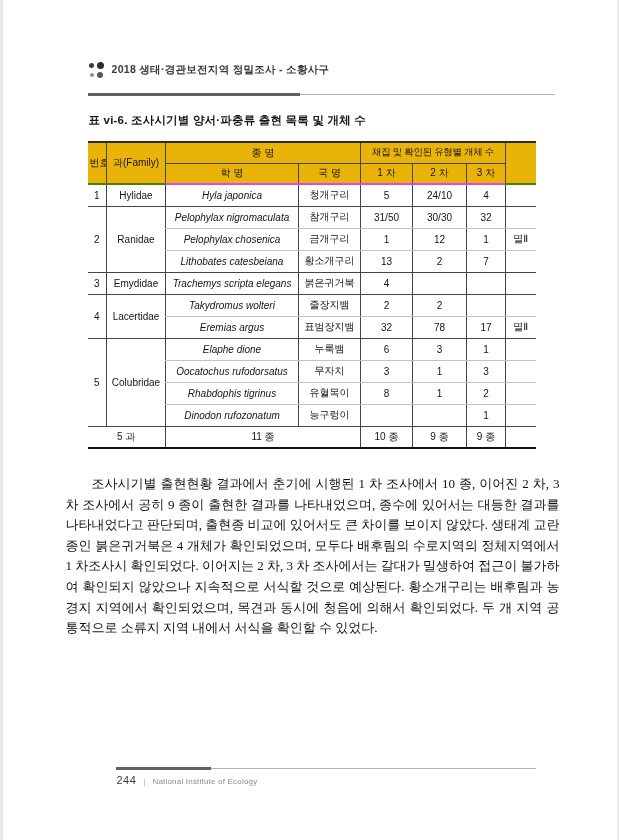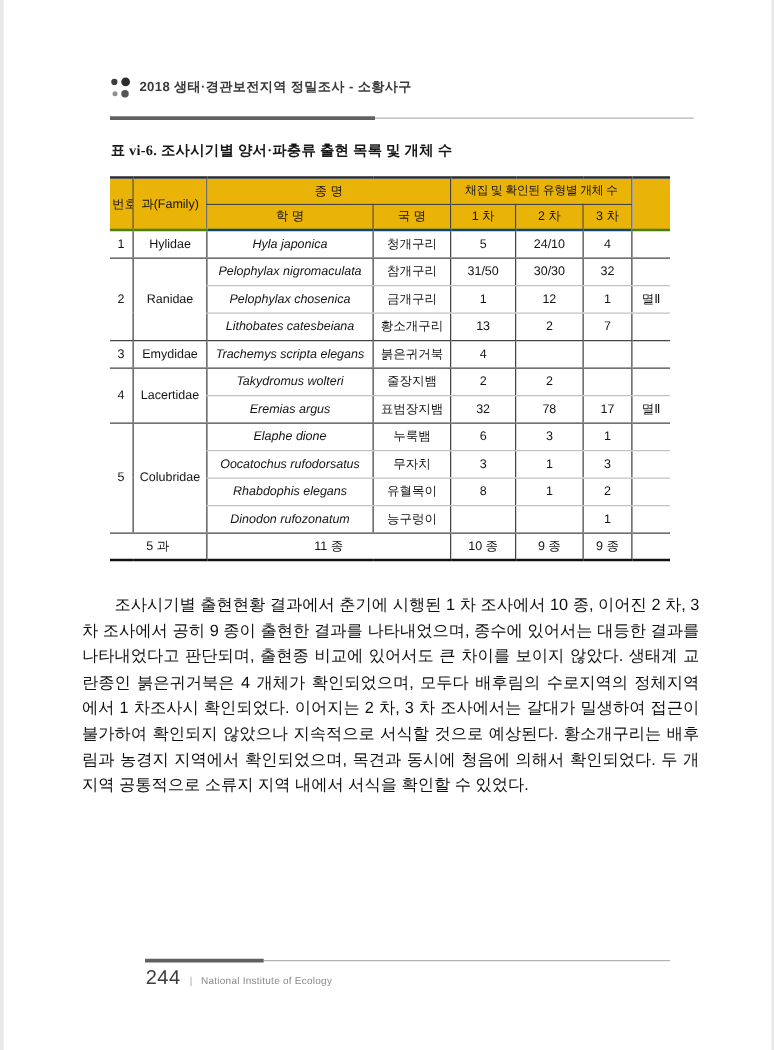--- a/index.html
+++ b/index.html
@@ -37,21 +37,21 @@
   .header-rule {
     position: absolute; left: 85px; top: 92px; right: 62px; height: 4px;
     display: flex; align-items: center;
   }
   .header-rule .dark { width: 212px; height: 3px; background: #616161; }
   .header-rule .light { flex: 1; height: 1px; background: #b3b3b3; }
 
   
   .table-caption {
     position: absolute; left: 86px; top: 113px;
-    font-family: Liberation Serif, serif;
+    font-family: Liberation Sans, sans-serif;
     font-size: 11.5px; font-weight: bold; color: #161616;
     letter-spacing: 0.2px;
   }
 
   
   table.survey {
     position: absolute; left: 85px; top: 141px;
     width: 448px; border-collapse: collapse; table-layout: fixed;
     font-size: 10px; color: #141414;
   }
@@ -62,55 +62,55 @@
     font-weight: normal;
     overflow: hidden; white-space: nowrap;
   }
   table.survey .no-bl { border-left: none; }
   thead th {
     background: #eab308; font-weight: bold; height: 21px;
   }
   thead tr.h1 th { border-top: 2px solid #2b2b2b; }
   thead tr.h1 th.span-col { border-bottom: 1px solid #454545; }
   thead th.merged { border-bottom: 2px solid #4d7c0f; }
-  thead tr.h2 th { border-bottom: 2px solid #0c4a6e; text-align: center; }
+  thead tr.h2 th { border-bottom: 2px solid #d946ef; text-align: center; }
   tbody td { height: 22px; background: #fff; }
   td.in-grp  { border-bottom: 1px solid #c2c2c2; }
   td.grp-end { border-bottom: 1px solid #454545; }
   td.rowhead { border-bottom: 1px solid #454545; }
   tr.summary td {
     height: 22px; border-bottom: 2.5px solid #111; font-weight: normal;
   }
   .sci { font-style: italic; }
   .ws-pre { white-space: pre; }
   .counts-hdr { font-size: 9.5px; letter-spacing: -0.3px; }
   .note-cell { font-size: 10px; }
 
   
   .body-text {
     position: absolute; left: 63px; top: 474px; width: 494px;
-    font-family: Liberation Sans, sans-serif;
+    font-family: Liberation Serif, serif;
     font-size: 13px; line-height: 20.6px;
     text-align: justify; text-indent: 26px;
     word-break: break-all;
     color: #101010;
   }
 
   
   .footer-rule {
     position: absolute; left: 113px; top: 766px; width: 420px; height: 4px;
     display: flex; align-items: center;
   }
   .footer-rule .dark { width: 95px; height: 3px; background: #616161; }
   .footer-rule .light { flex: 1; height: 1px; background: #b3b3b3; }
   .footer {
     position: absolute; left: 114px; top: 774px;
     display: flex; align-items: baseline; gap: 7px;
   }
-  .page-number { font-size: 16px; color: #3d3d3d; letter-spacing: 0.5px; }
+  .page-number { font-size: 11px; color: #3d3d3d; letter-spacing: 0.5px; }
   .footer-sep { font-size: 8px; color: #aaaaaa; }
   .institute { font-size: 8px; color: #8a8a8a; letter-spacing: 0.2px; }
 </style>
 </head>
 <body>
 
 <div class="page">
 
   <div class="page-header">
     <span class="dots">
@@ -237,21 +237,21 @@
       </tr>
       <tr>
         <td class="sci in-grp">Oocatochus rufodorsatus</td>
         <td class="in-grp">무자치</td>
         <td class="in-grp">3</td>
         <td class="in-grp">1</td>
         <td class="in-grp">3</td>
         <td class="in-grp note-cell"></td>
       </tr>
       <tr>
-        <td class="sci in-grp">Rhabdophis elegans</td>
+        <td class="sci in-grp">Rhabdophis tigrinus</td>
         <td class="in-grp">유혈목이</td>
         <td class="in-grp">8</td>
         <td class="in-grp">1</td>
         <td class="in-grp">2</td>
         <td class="in-grp note-cell"></td>
       </tr>
       <tr>
         <td class="sci grp-end">Dinodon rufozonatum</td>
         <td class="grp-end">능구렁이</td>
         <td class="grp-end"></td>

